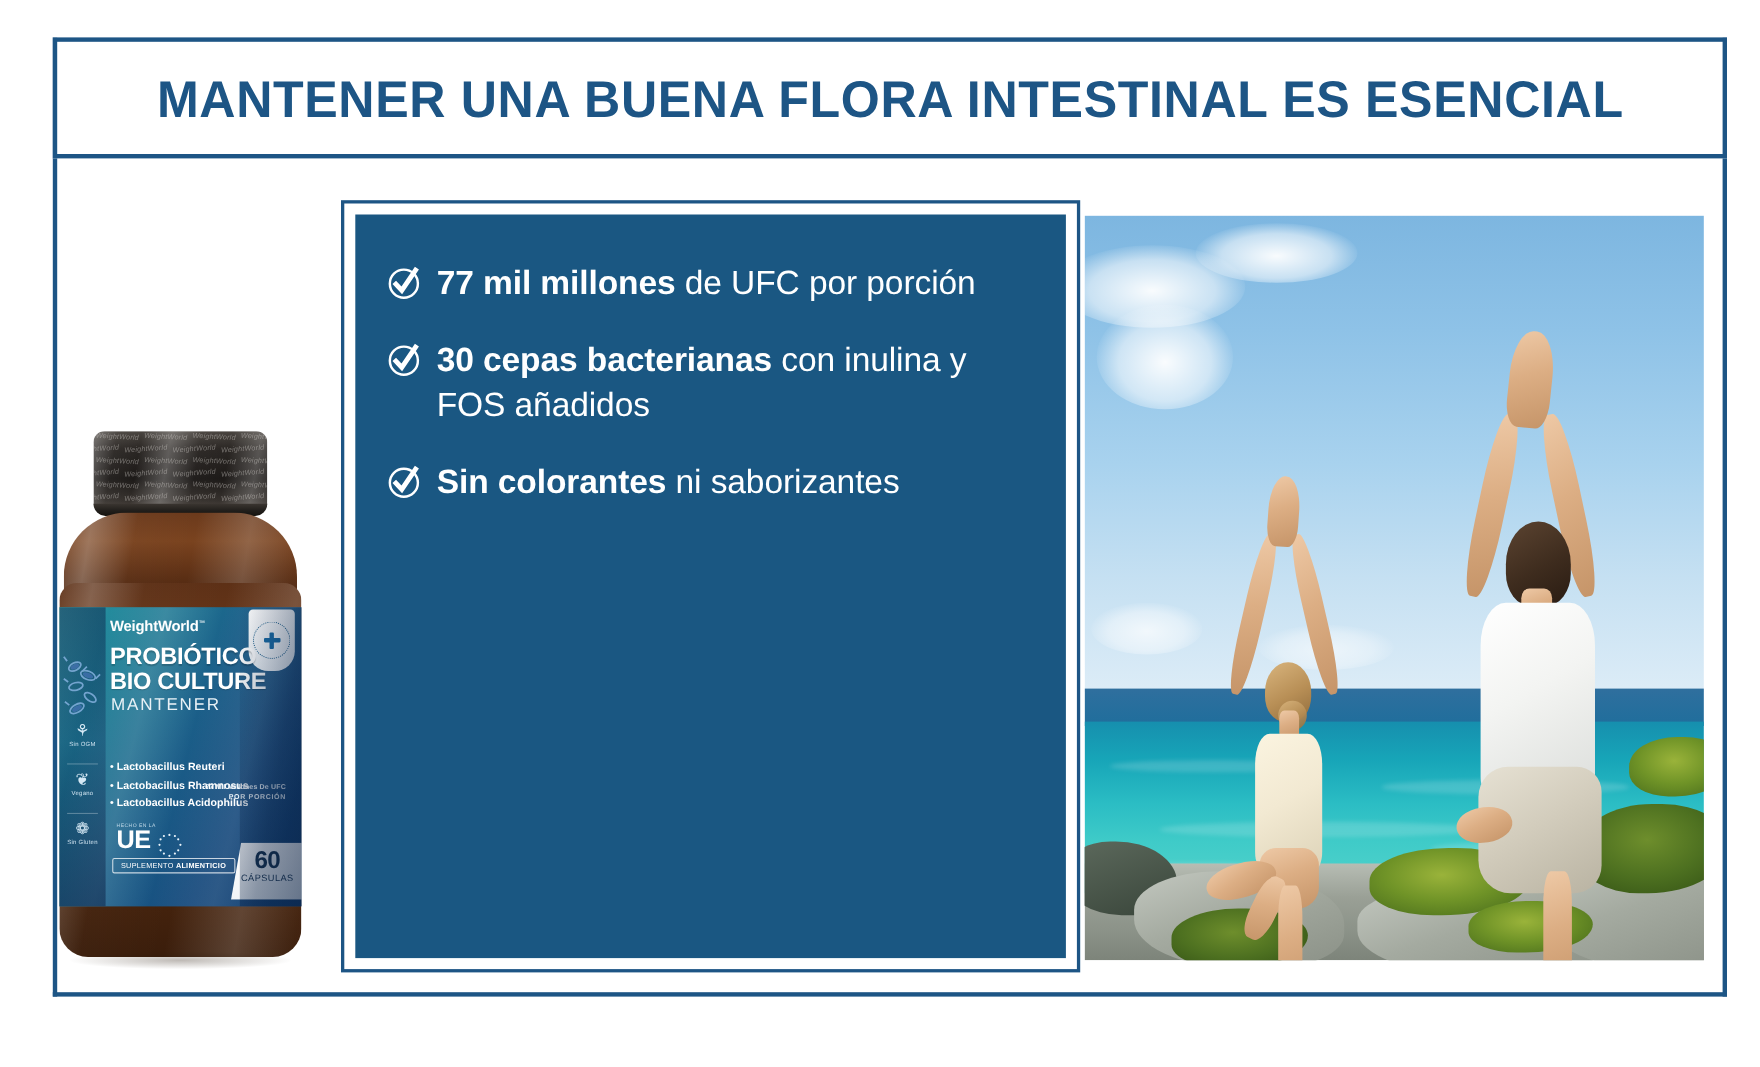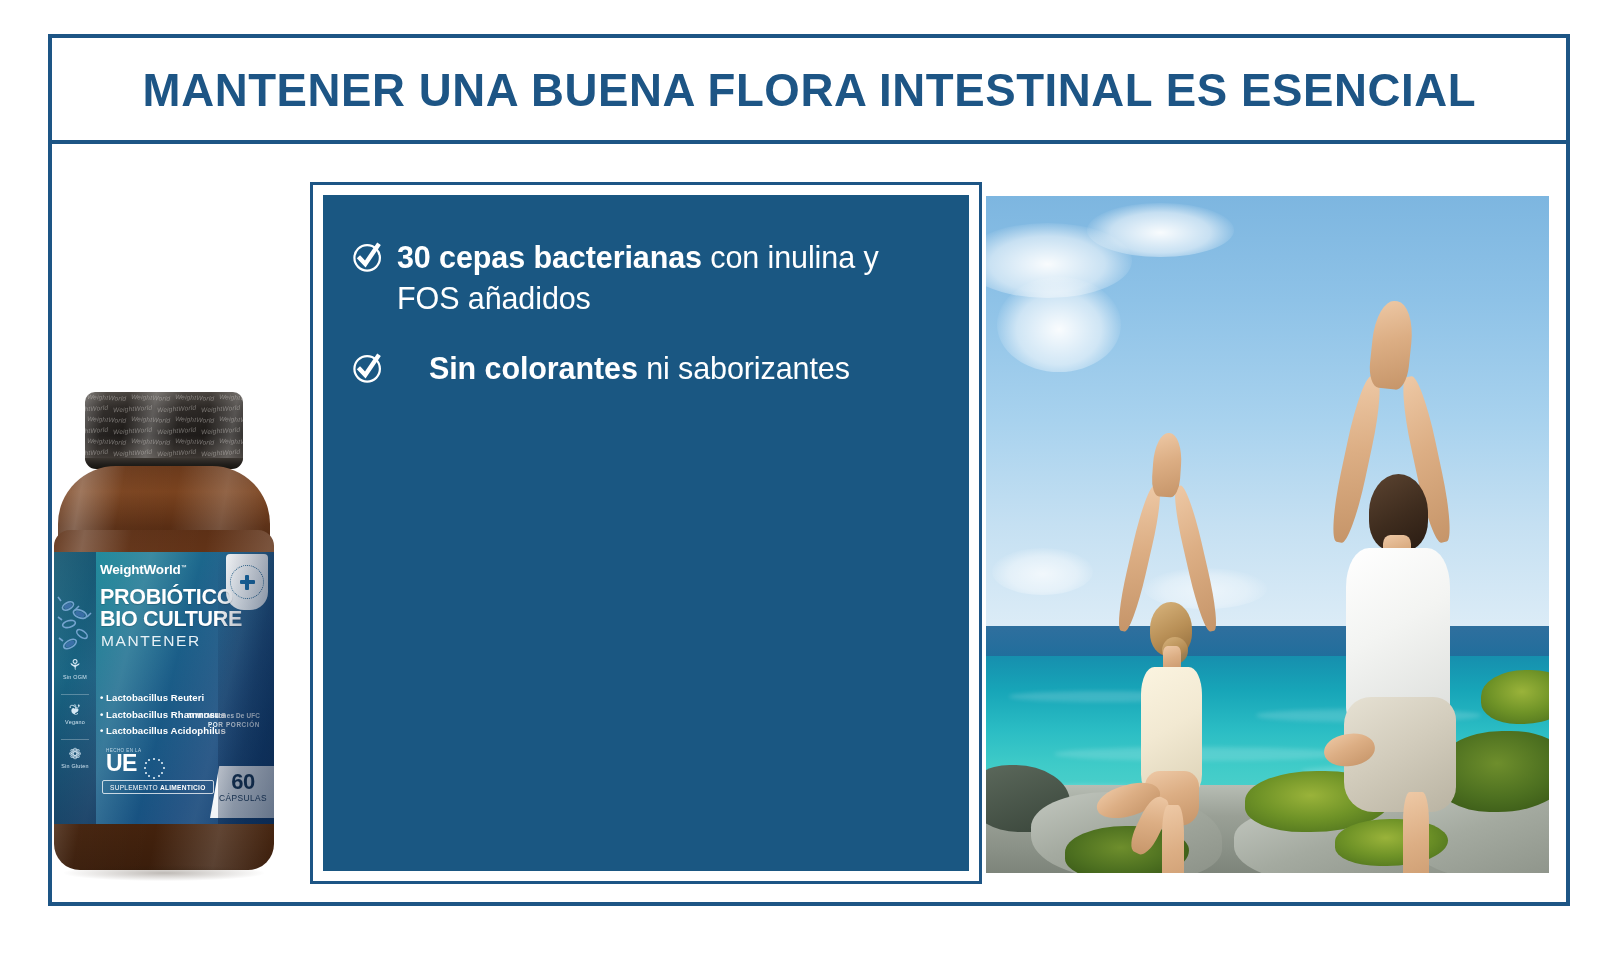--- a/index.html
+++ b/index.html
@@ -327,21 +327,21 @@
     width: 100%;
     height: 100%;
     background: #1a5782;
     padding: 42px 30px 30px 28px;
   }
   .bullet {
     display: flex;
     align-items: flex-start;
     margin-bottom: 29px;
   }
-  .bullet:last-child { margin-bottom: 0; gap: 32px; }
+  .bullet:last-child { margin-bottom: 0; }
 
   .check-icon {
     flex: 0 0 auto;
     width: 34px;
     height: 34px;
     margin-right: 12px;
     margin-top: 3px;
   }
   .bullet-text {
     color: #ffffff;
@@ -554,20 +554,27 @@
   </div>
 </div>
 
 <div class="panel-wrap">
   <div class="panel" id="bulletHost">
       <div class="bullet">
         <span class="check-icon"><svg viewBox="0 0 40 40">
             <circle cx="19" cy="21" r="15" fill="none" stroke="#ffffff" stroke-width="2.6"></circle>
             <path d="M10.5 21.5 L16.8 28.2 L31.5 6.5" fill="none" stroke="#ffffff" stroke-width="5.2" stroke-linecap="square" stroke-linejoin="miter"></path>
           </svg></span>
+        <div class="bullet-text"><b>77 mil millones</b><span> de UFC por porción</span></div>
+      </div>
+      <div class="bullet">
+        <span class="check-icon"><svg viewBox="0 0 40 40">
+            <circle cx="19" cy="21" r="15" fill="none" stroke="#ffffff" stroke-width="2.6"></circle>
+            <path d="M10.5 21.5 L16.8 28.2 L31.5 6.5" fill="none" stroke="#ffffff" stroke-width="5.2" stroke-linecap="square" stroke-linejoin="miter"></path>
+          </svg></span>
         <div class="bullet-text"><b>30 cepas bacterianas</b><span> con inulina y FOS añadidos</span></div>
       </div>
       <div class="bullet">
         <span class="check-icon"><svg viewBox="0 0 40 40">
             <circle cx="19" cy="21" r="15" fill="none" stroke="#ffffff" stroke-width="2.6"></circle>
             <path d="M10.5 21.5 L16.8 28.2 L31.5 6.5" fill="none" stroke="#ffffff" stroke-width="5.2" stroke-linecap="square" stroke-linejoin="miter"></path>
           </svg></span>
         <div class="bullet-text"><b>Sin colorantes</b><span> ni saborizantes</span></div>
       </div>
     </div>

